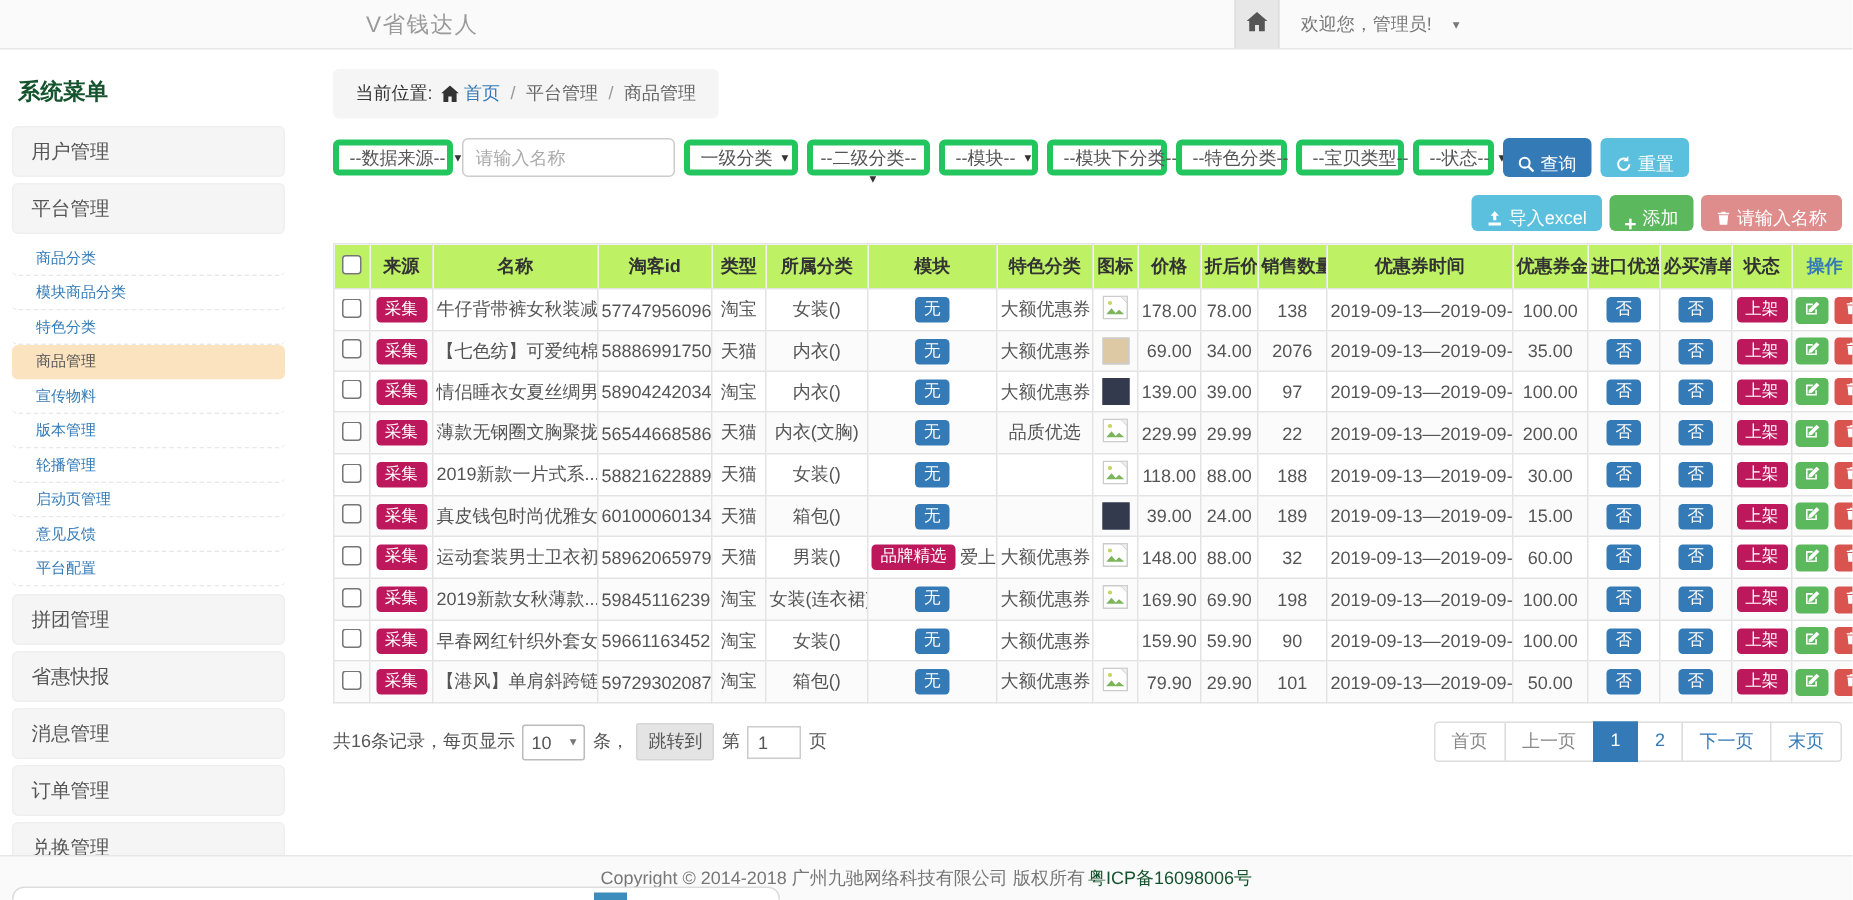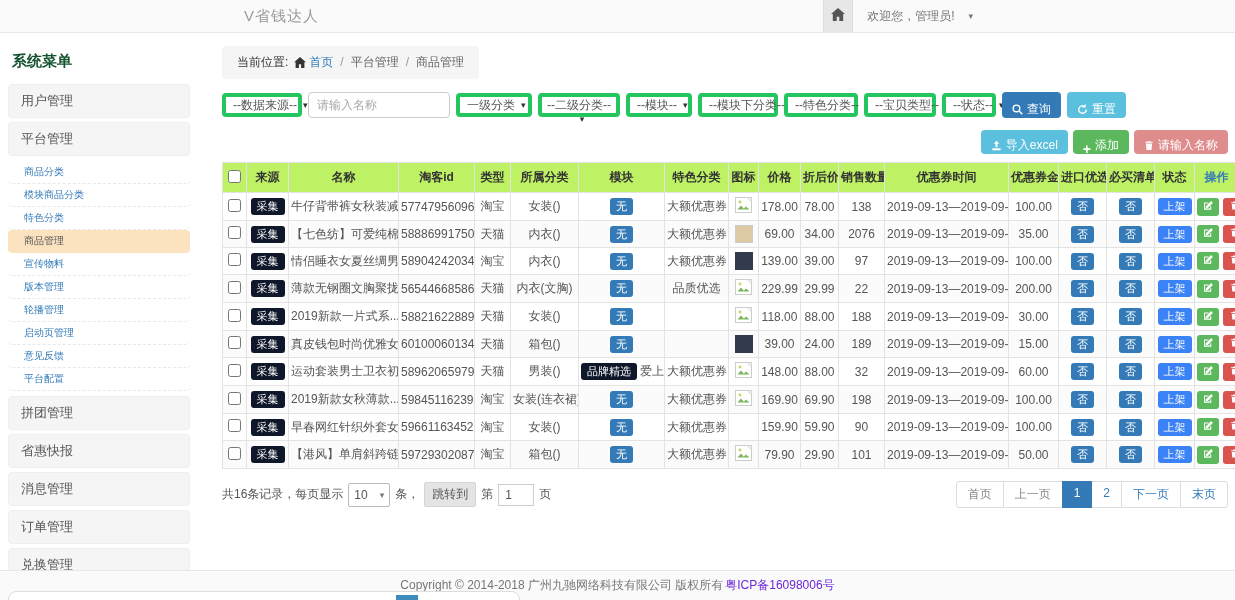--- a/index.html
+++ b/index.html
@@ -44,23 +44,23 @@
   .btn-danger-soft { background:#df8c8c; }
   .actions-row { display:flex; justify-content:flex-end; gap:5px; margin:2px 0 8px; }
   .actions-row .btn { height:24px; }
   
   table.grid { width:100%; border-collapse:collapse; table-layout:fixed; }
   .grid th, .grid td { border:1px solid #e3e3e3; text-align:center; padding:4px 2px; color:#555; white-space:nowrap; overflow:hidden; font-size:12px; }
   .grid th { color:#333; font-weight:bold; padding:6px 2px; background:#bef264; }
   .grid th.op-head { color:#337ab7; }
   .grid tbody tr:nth-child(even) td { background:#fbfbfb; }
   .badge { display:inline-block; padding:2px 6px; border-radius:3px; color:#fff; font-size:11px; line-height:13px; }
-  .badge-orange { background:#0f172a; }
+  .badge-orange { background:#be185d; }
   .badge-blue { background:#337ab7; cursor:pointer; }
-  .badge-green { background:#3b82f6; cursor:pointer;text-align:center; }
+  .badge-green { background:#be185d; cursor:pointer;text-align:center; }
   .module-cell { display:inline-flex; align-items:center; gap:3px; }
   .thumb { display:inline-block; width:18px; height:18px; border:1px solid #ccc; vertical-align:middle; }
   .thumb-light { background:#ddc9a3; }
   .thumb-dark { background:#333a4d; border-color:#333a4d; }
   .op-btn { display:inline-flex; width:22px; height:18px; border-radius:3px; align-items:center; justify-content:center; cursor:pointer; vertical-align:middle; }
   .op-edit { background:#5cb85c; margin-right:4px; }
   .op-del { background:#d9534f; }
   
   .pager-row { display:flex; justify-content:space-between; align-items:center; margin-top:12px; color:#555; }
   .pager-left { display:flex; align-items:center; gap:5px; }
@@ -68,21 +68,21 @@
   .jump-btn { background:#e4e4e4; border:1px solid #d5d5d5; border-radius:2px; padding:3px 7px; color:#555; cursor:pointer; }
   .jump-input { width:36px; height:22px; border:1px solid #ccc; padding:0 6px; font-size:12px; color:#555; font-family:inherit; }
   .pager-right { display:flex; }
   .page-btn { border:1px solid #ddd; background:#fff; color:#337ab7; padding:4px 11px; margin-left:-1px; cursor:pointer; font-size:12px; }
   .page-btn:first-child { border-radius:3px 0 0 3px; margin-left:0; }
   .page-btn:last-child { border-radius:0 3px 3px 0; }
   .page-btn.muted { color:#888; }
   .page-btn.active { background:#337ab7; border-color:#337ab7; color:#fff; position:relative; }
   
   .footer { position:absolute; left:0; top:570px; width:100%; height:30px; background:#fafafa; border-top:1px solid #e7e7e7; display:flex; align-items:center; justify-content:center; color:#777; z-index:5; }
-  .footer .icp { color:#6d28d9; text-decoration:none; cursor:pointer; margin-left:2px; }
+  .footer .icp { color:#14532d; text-decoration:none; cursor:pointer; margin-left:2px; }
   .peek-panel { position:absolute; left:8px; top:591px; width:512px; height:12px; background:#fff; border:1px solid #ddd; border-radius:8px 8px 0 0; z-index:6; }
   .peek-blue { position:absolute; left:396px; top:595px; width:22px; height:5px; background:#3c8dbc; z-index:7; }
   input[type=checkbox]{ width:13px; height:13px; cursor:pointer; }
 </style>
 </head>
 <body>
 
 <div class="topbar">
   <div class="brand">V省钱达人</div>
   <div class="topbar-right">

